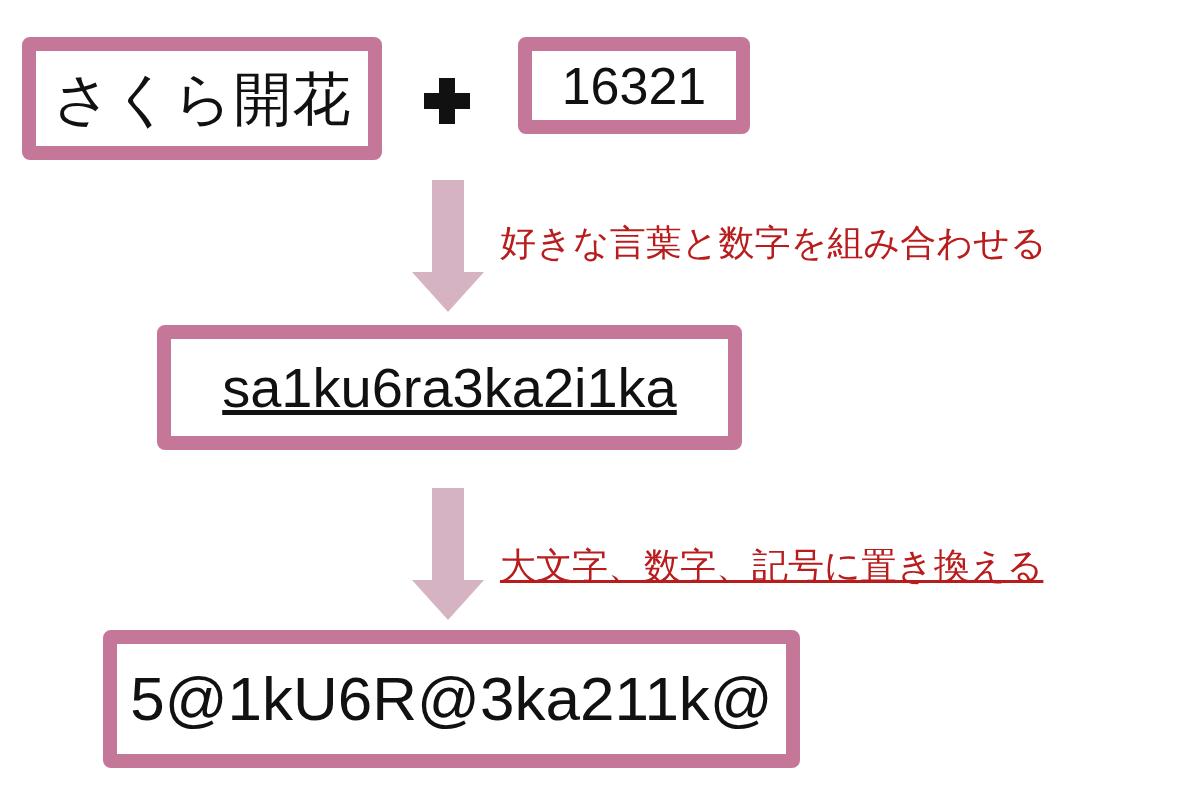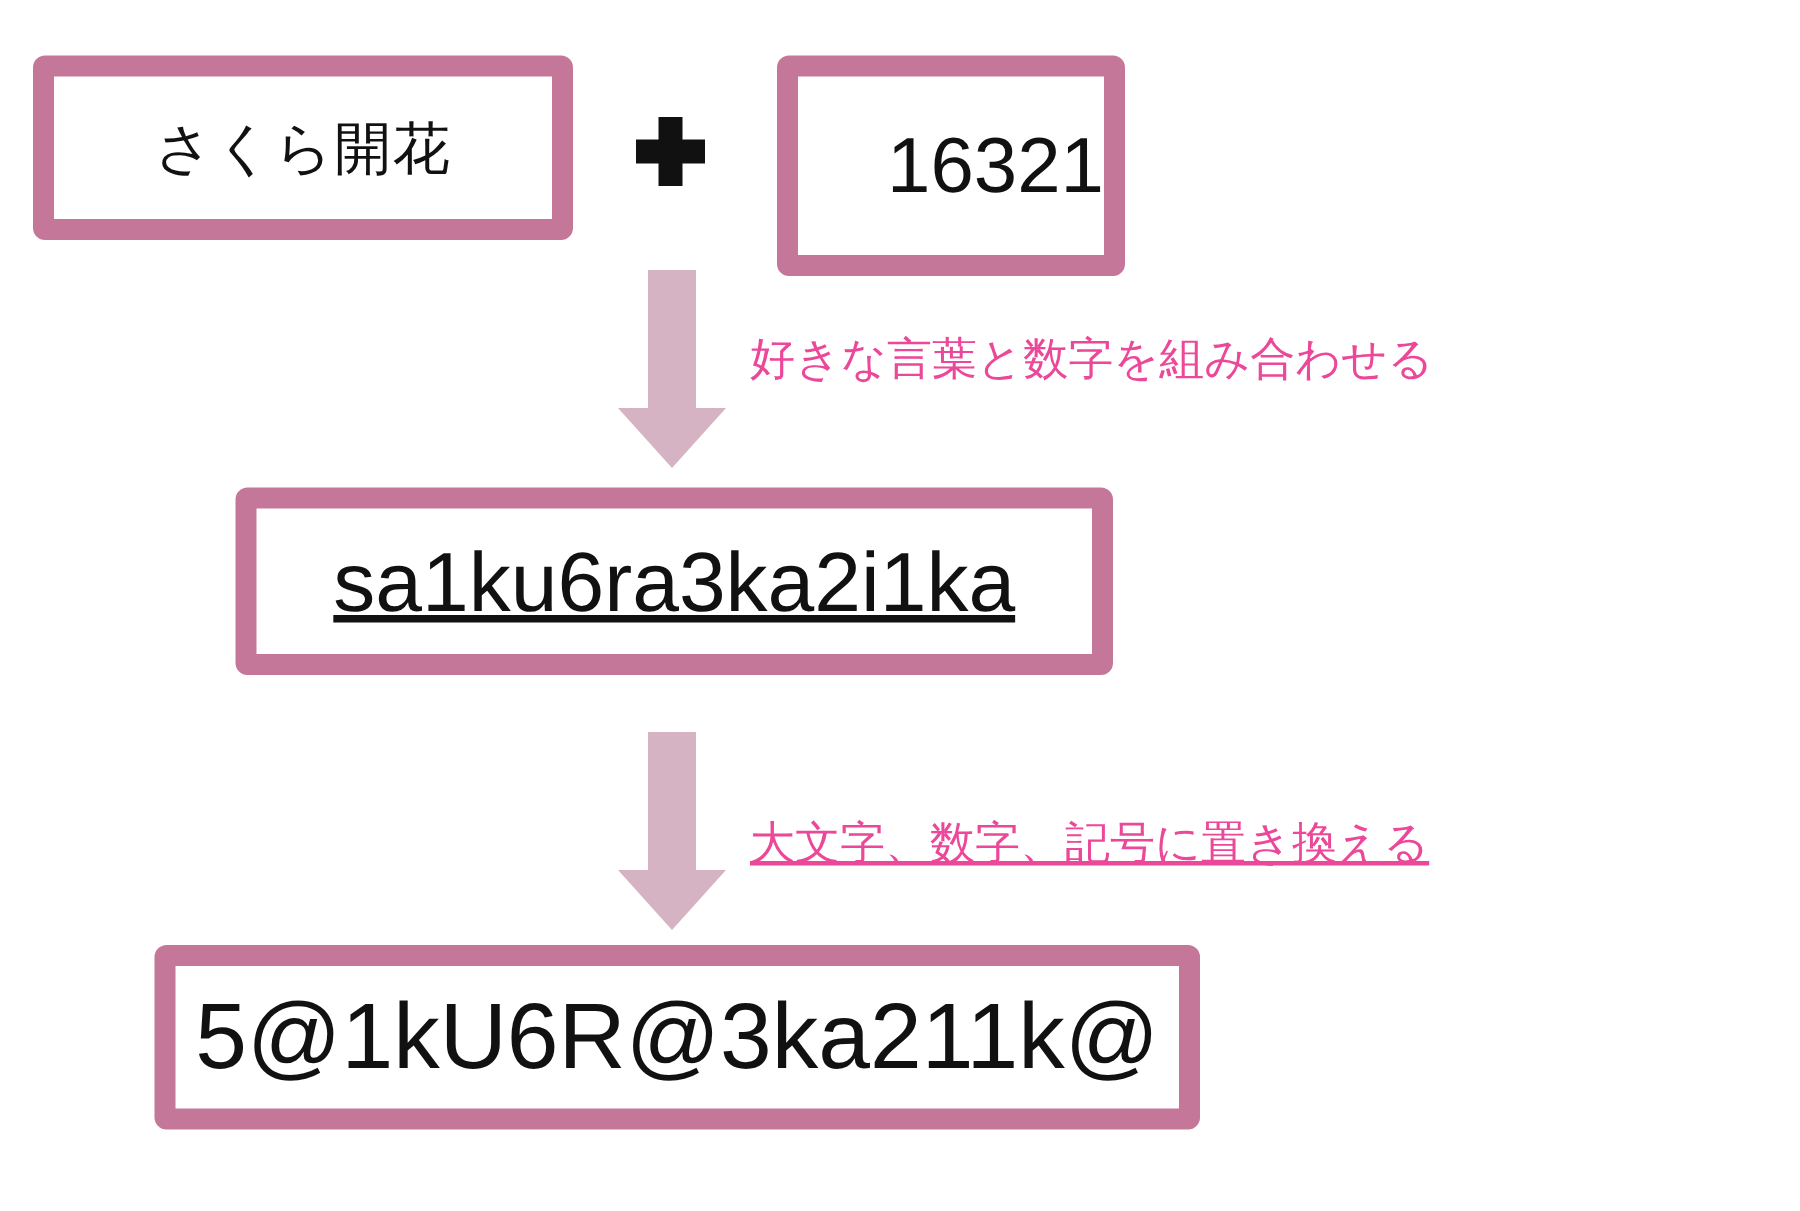--- a/index.html
+++ b/index.html
@@ -10,26 +10,26 @@
     color: #111111;
   }
   .box {
     position: absolute; box-sizing: border-box;
     border: 14px solid #c5779a; border-radius: 8px;
     background: #ffffff;
     display: flex; align-items: center; justify-content: center;
   }
   .box-text { white-space: nowrap; line-height: 1; }
   #box-word { left: 22px; top: 37px; width: 360px; height: 123px; }
-  #box-word .box-text { font-size: 38px; font-weight: 400; letter-spacing: 1px; }
-  #box-number { left: 518px; top: 37px; width: 232px; height: 147px; justify-content: flex-end; }
+  #box-word .box-text { font-size: 58px; font-weight: 400; letter-spacing: 1px; }
+  #box-number { left: 518px; top: 37px; width: 232px; height: 97px; }
   #box-number .box-text { font-family: "Liberation Sans", sans-serif; font-size: 52px; }
   #box-combined { left: 157px; top: 325px; width: 585px; height: 125px; text-decoration: underline; }
   #box-combined .box-text { font-family: "Liberation Sans", sans-serif; font-size: 56px; }
-  #box-final { left: 103px; top: 630px; width: 697px; height: 123px; text-align: right; }
+  #box-final { left: 103px; top: 630px; width: 697px; height: 138px; text-align: right; }
   #box-final .box-text { font-family: "Liberation Sans", sans-serif; font-size: 62px; }
 
   .plus { position: absolute; left: 422px; top: 76px; width: 50px; height: 50px; }
   .plus::before, .plus::after { content: ""; position: absolute; background: #111; }
   .plus::before { left: 17px; top: 2px; width: 16px; height: 46px; }
   .plus::after { left: 2px; top: 17px; width: 46px; height: 16px; }
 
   .arrow { position: absolute; width: 72px; }
   .arrow .shaft { position: absolute; left: 20px; top: 0; width: 32px; background: #d5b3c3; }
   .arrow .head {
@@ -38,21 +38,21 @@
     border-top: 40px solid #d5b3c3;
   }
   #arrow-1 { left: 412px; top: 180px; height: 132px; }
   #arrow-1 .shaft { height: 94px; }
   #arrow-1 .head { top: 92px; }
   #arrow-2 { left: 412px; top: 488px; height: 132px; }
   #arrow-2 .shaft { height: 94px; }
   #arrow-2 .head { top: 92px; }
 
   .step-label {
-    position: absolute; white-space: nowrap; font-size: 30px; color: #ec4899; line-height: 1;
+    position: absolute; white-space: nowrap; font-size: 36px; color: #b91c1c; line-height: 1;
   }
   #label-1 { left: 500px; top: 225px; }
   #label-2 { left: 500px; top: 548px; text-decoration: underline; }
 </style>
 </head>
 <body>
 
 <div id="box-word" class="box">
   <span class="box-text">さくら開花</span>
 </div>

